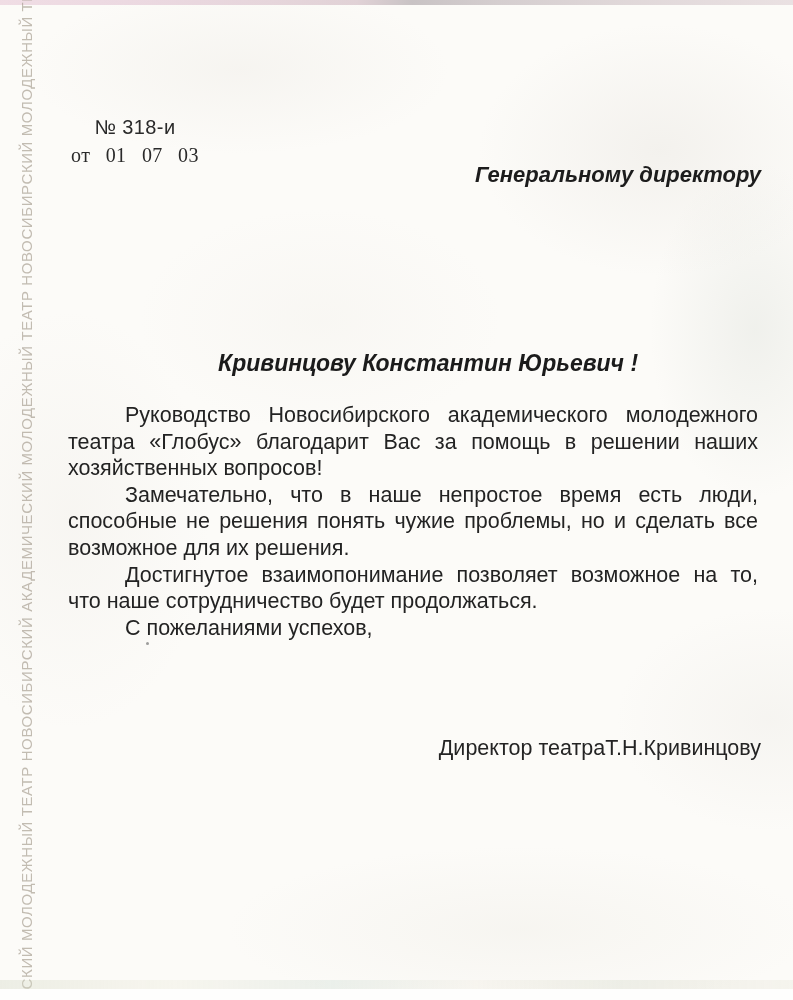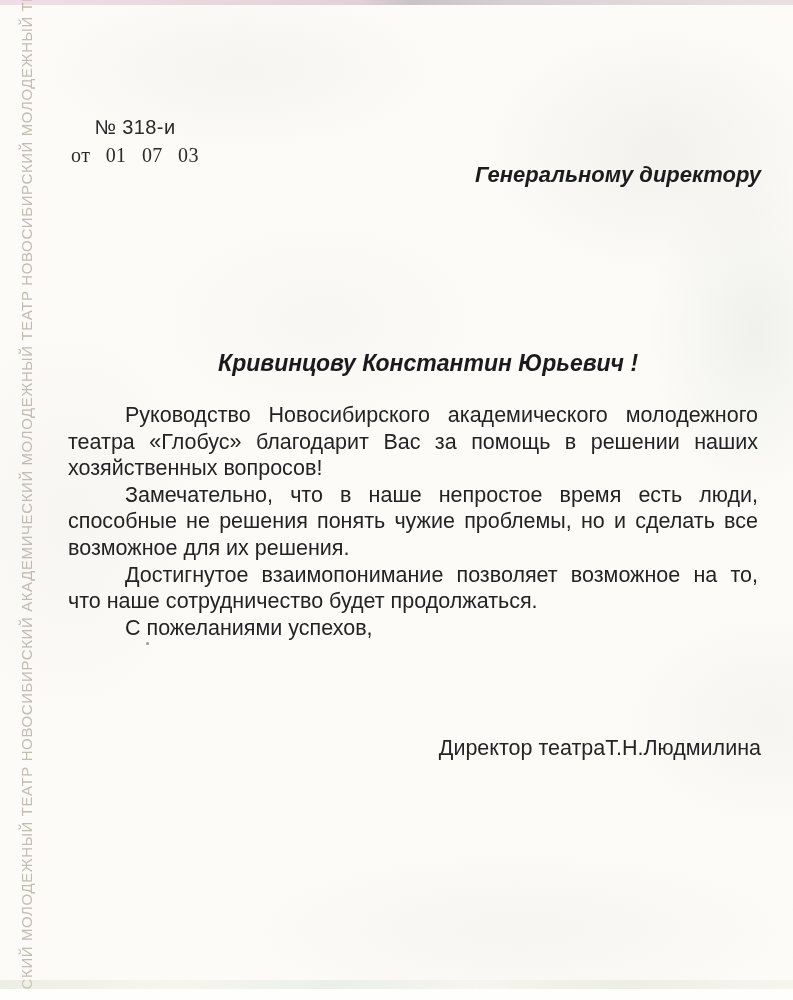--- a/index.html
+++ b/index.html
@@ -175,19 +175,19 @@
     <p>Руководство Новосибирского академического молодежного театра «Глобус» благодарит Вас за помощь в решении наших хозяйственных вопросов!</p>
     <p>Замечательно, что в наше непростое время есть люди, способные не решения понять чужие проблемы, но и сделать все возможное для их решения.</p>
     <p>Достигнутое взаимопонимание позволяет возможное на то, что наше сотрудничество будет продолжаться.</p>
     <p>С пожеланиями успехов,</p>
   </div>
 
   <div class="speck"></div>
 
   <div class="signature-row">
     <span>Директор театра</span>
-    <span>Т.Н.Людмилина</span>
+    <span>Т.Н.Кривинцову</span>
   </div>
 
   <div class="edge-bottom-band"></div>
   <div class="edge-bottom-white"></div>
 
 </div>
 
 </body></html>

